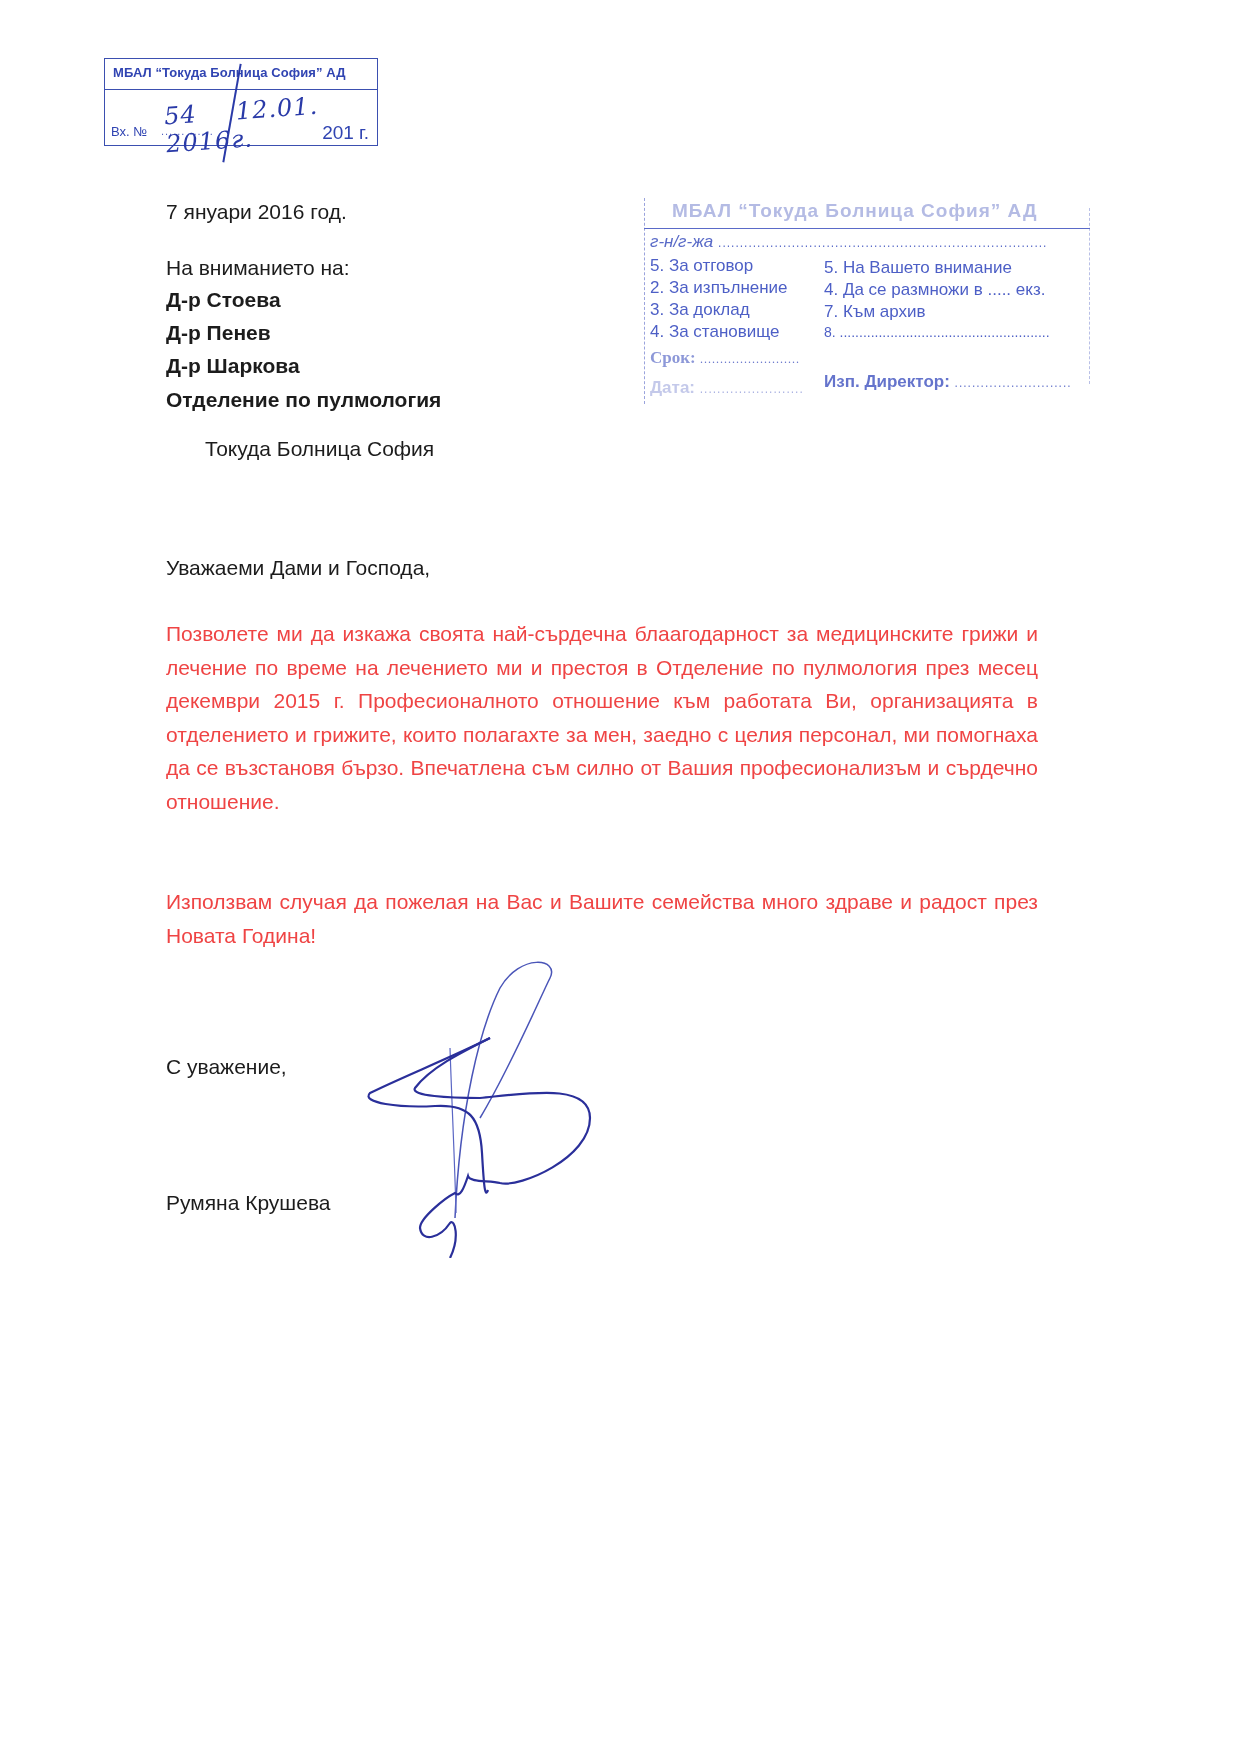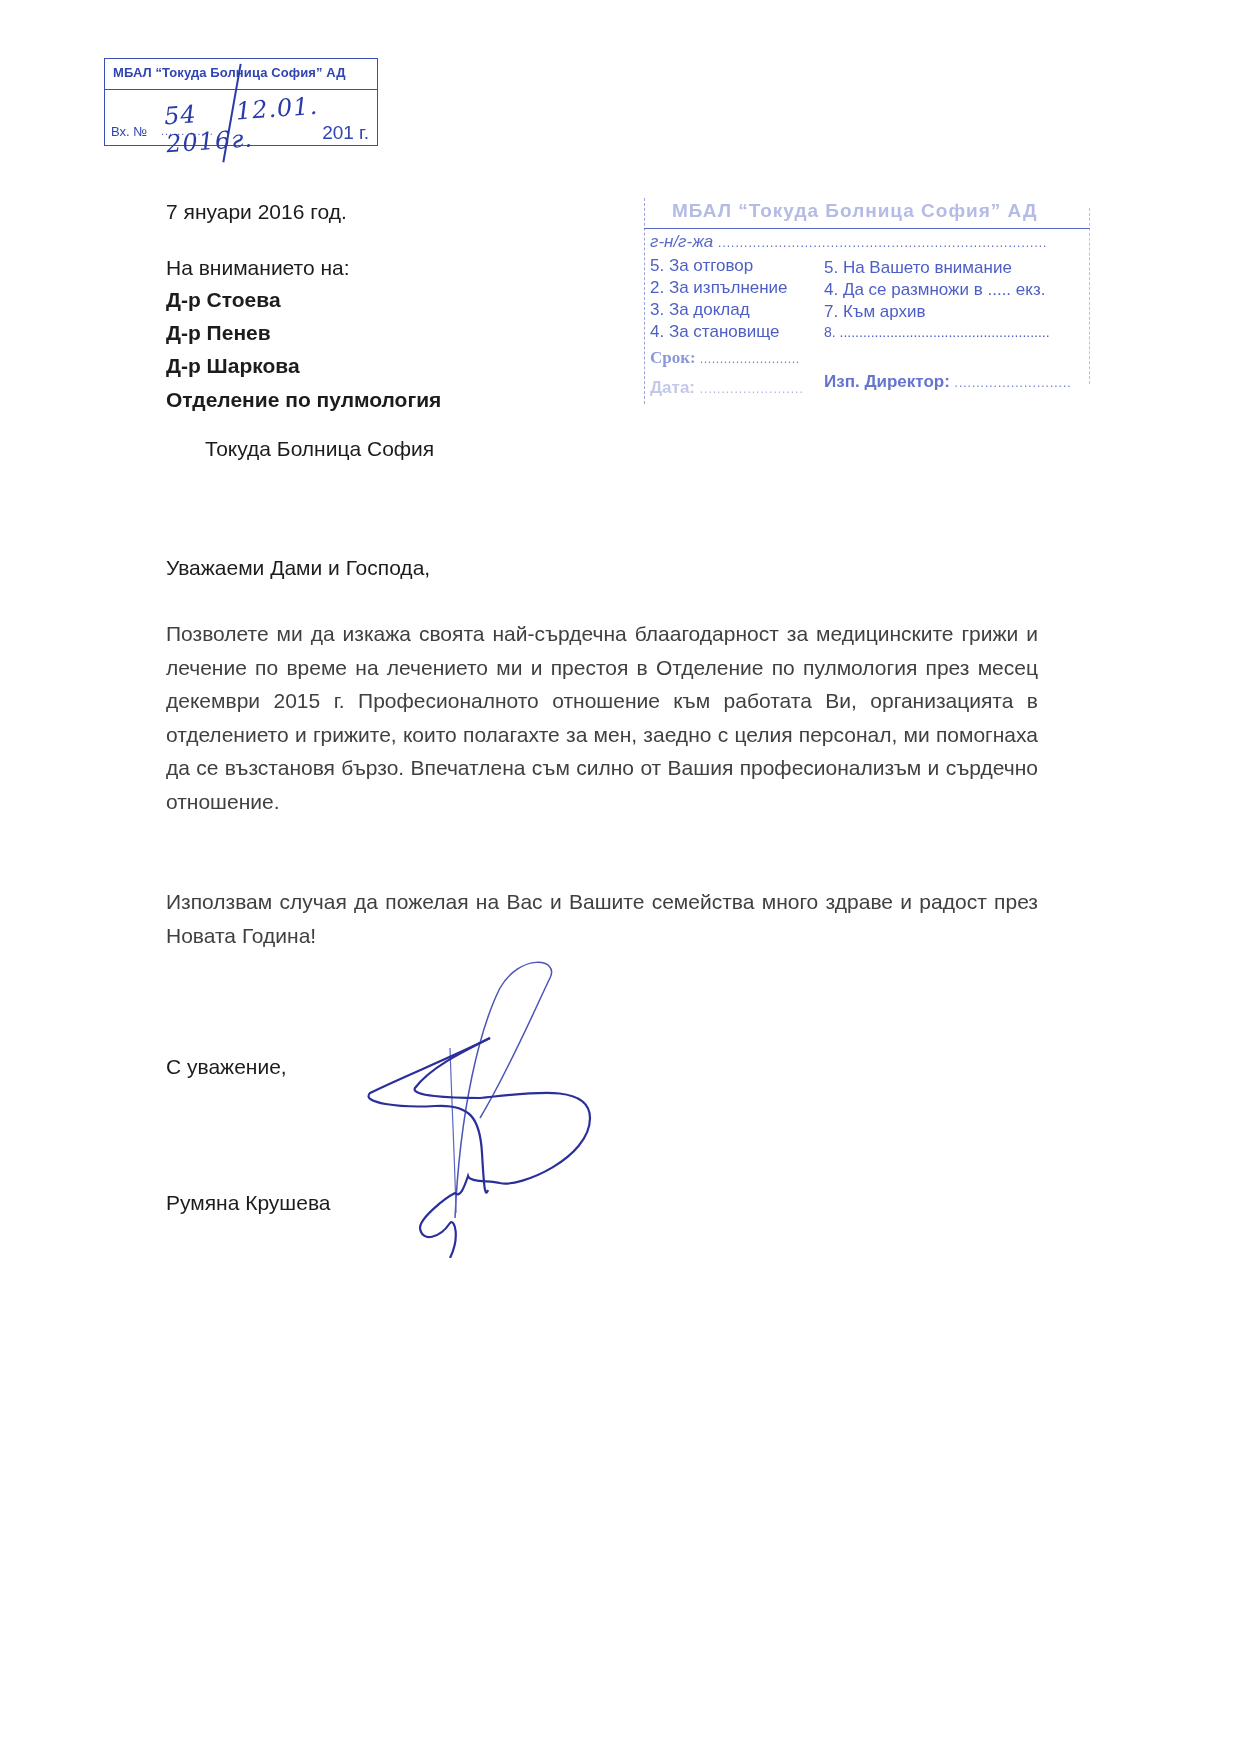--- a/index.html
+++ b/index.html
@@ -33,21 +33,21 @@
   .stamp-route .item { position: absolute; white-space: nowrap; color: #4d5fc6; }
   .stamp-route .deadline { position: absolute; left: 6px; top: 150px; font-weight: bold; color: #8d98d8; font-family: Liberation Serif, serif; }
   .stamp-route .date { position: absolute; left: 6px; top: 180px; font-weight: bold; color: #c4c9ea; }
   .stamp-route .director { position: absolute; left: 180px; top: 174px; font-weight: bold; color: #6574cc; }
   .stamp-route .dots-s { font-weight: normal; font-size: 12px; letter-spacing: 1px; color: #6a78cc; }
 
   
   .text { position: absolute; left: 166px; font-size: 21px; line-height: 30px; color: #1c1c1c; }
   .bold { font-weight: bold; }
   .body-para { position: absolute; left: 166px; width: 872px; font-size: 21px; line-height: 33.5px;
-               text-align: justify; color: #404040; }
+               text-align: justify; color: #ef4444; }
 
   .signature { position: absolute; left: 360px; top: 958px; width: 240px; height: 300px; }
 </style>
 </head>
 <body>
 
 <div class="stamp-in">
   <div class="title">МБАЛ “Токуда Болница София” АД</div>
   <div class="divider"></div>
   <div class="reg-label">Вх. №</div>

